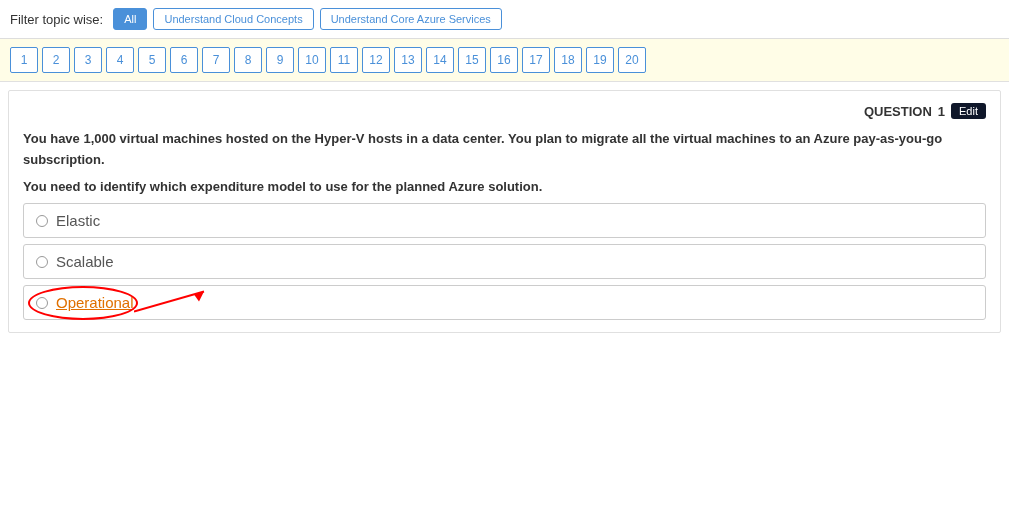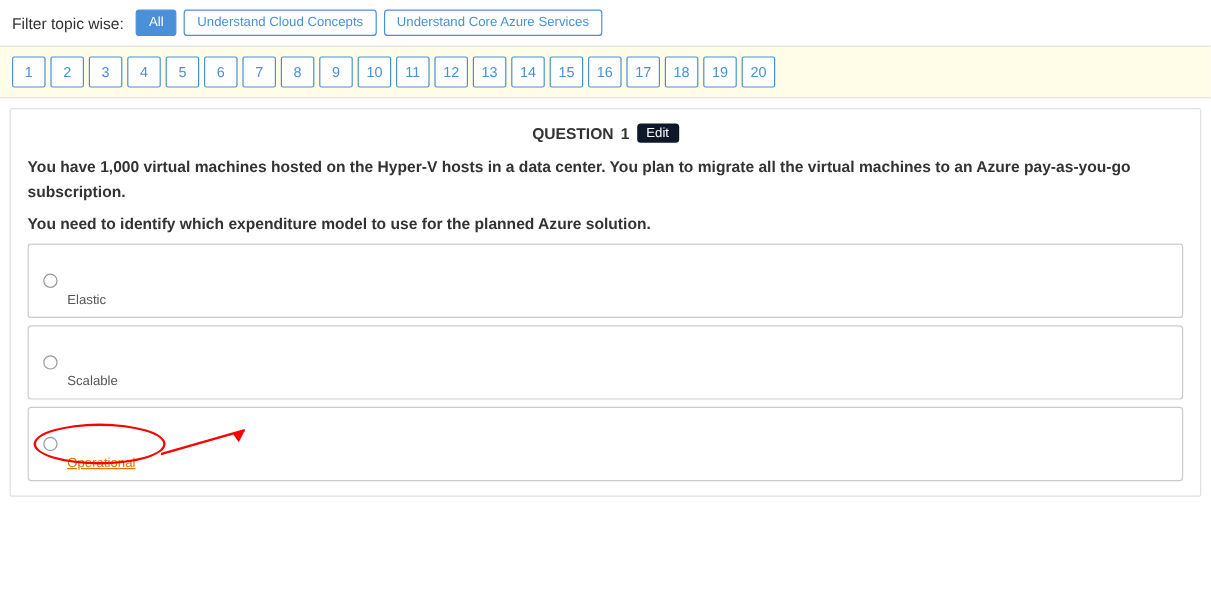--- a/index.html
+++ b/index.html
@@ -63,21 +63,21 @@
     
     .question-area {
       padding: 12px 14px;
       border: 1px solid #e0e0e0;
       margin: 8px;
       border-radius: 2px;
     }
 
     .question-header {
       display: flex;
-      justify-content: center;
+      justify-content: flex-end;
       align-items: center;
       margin-bottom: 10px;
     }
     .question-title {
       display: flex;
       align-items: center;
       gap: 6px;
     }
     .question-label {
       font-weight: bold;
@@ -134,23 +134,22 @@
     }
     .option-radio {
       width: 12px;
       height: 12px;
       border: 1px solid #999;
       border-radius: 50%;
       background: #fff;
       flex-shrink: 0;
     }
     .option-text {
-      font-size: 11px;
+      font-size: 15px;
       color: #555;
-      margin-top: 32px;
     }
     .option-text.orange {
       color: #e07000;
       text-decoration: underline;
     }
 
     
     .option-item.circled {
       position: relative;
     }

